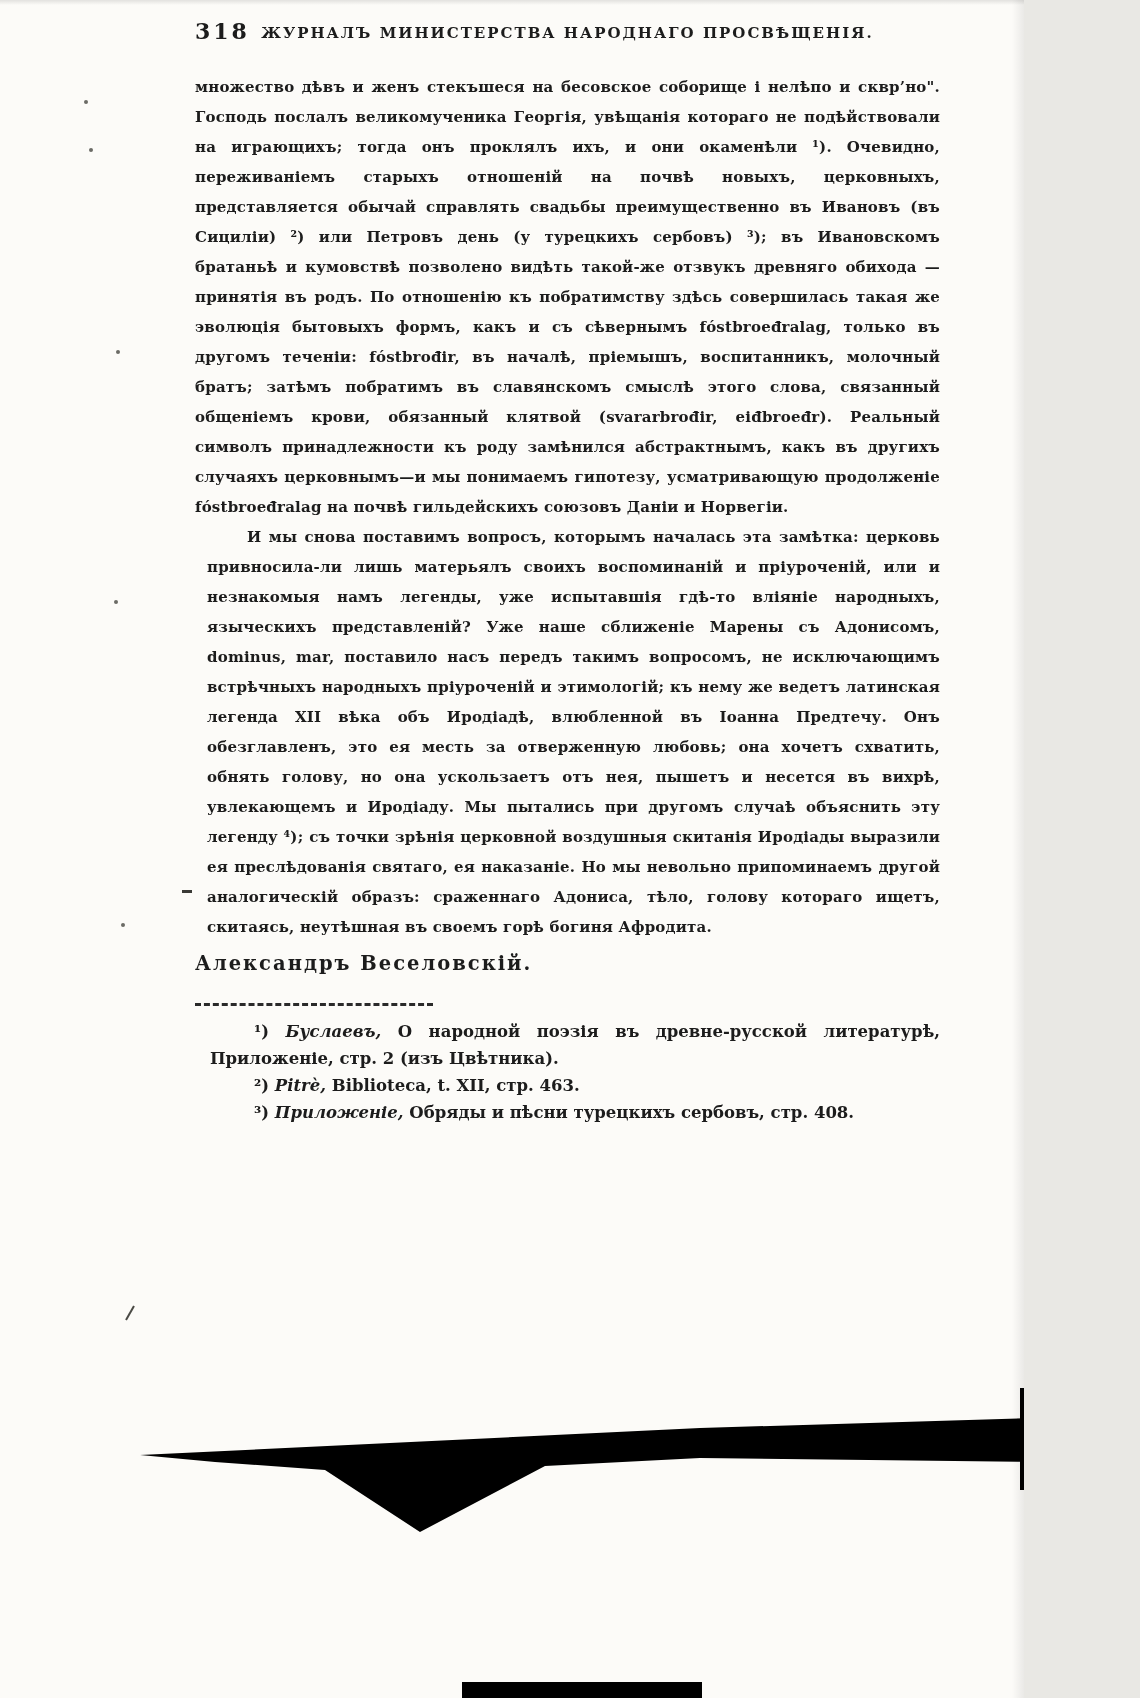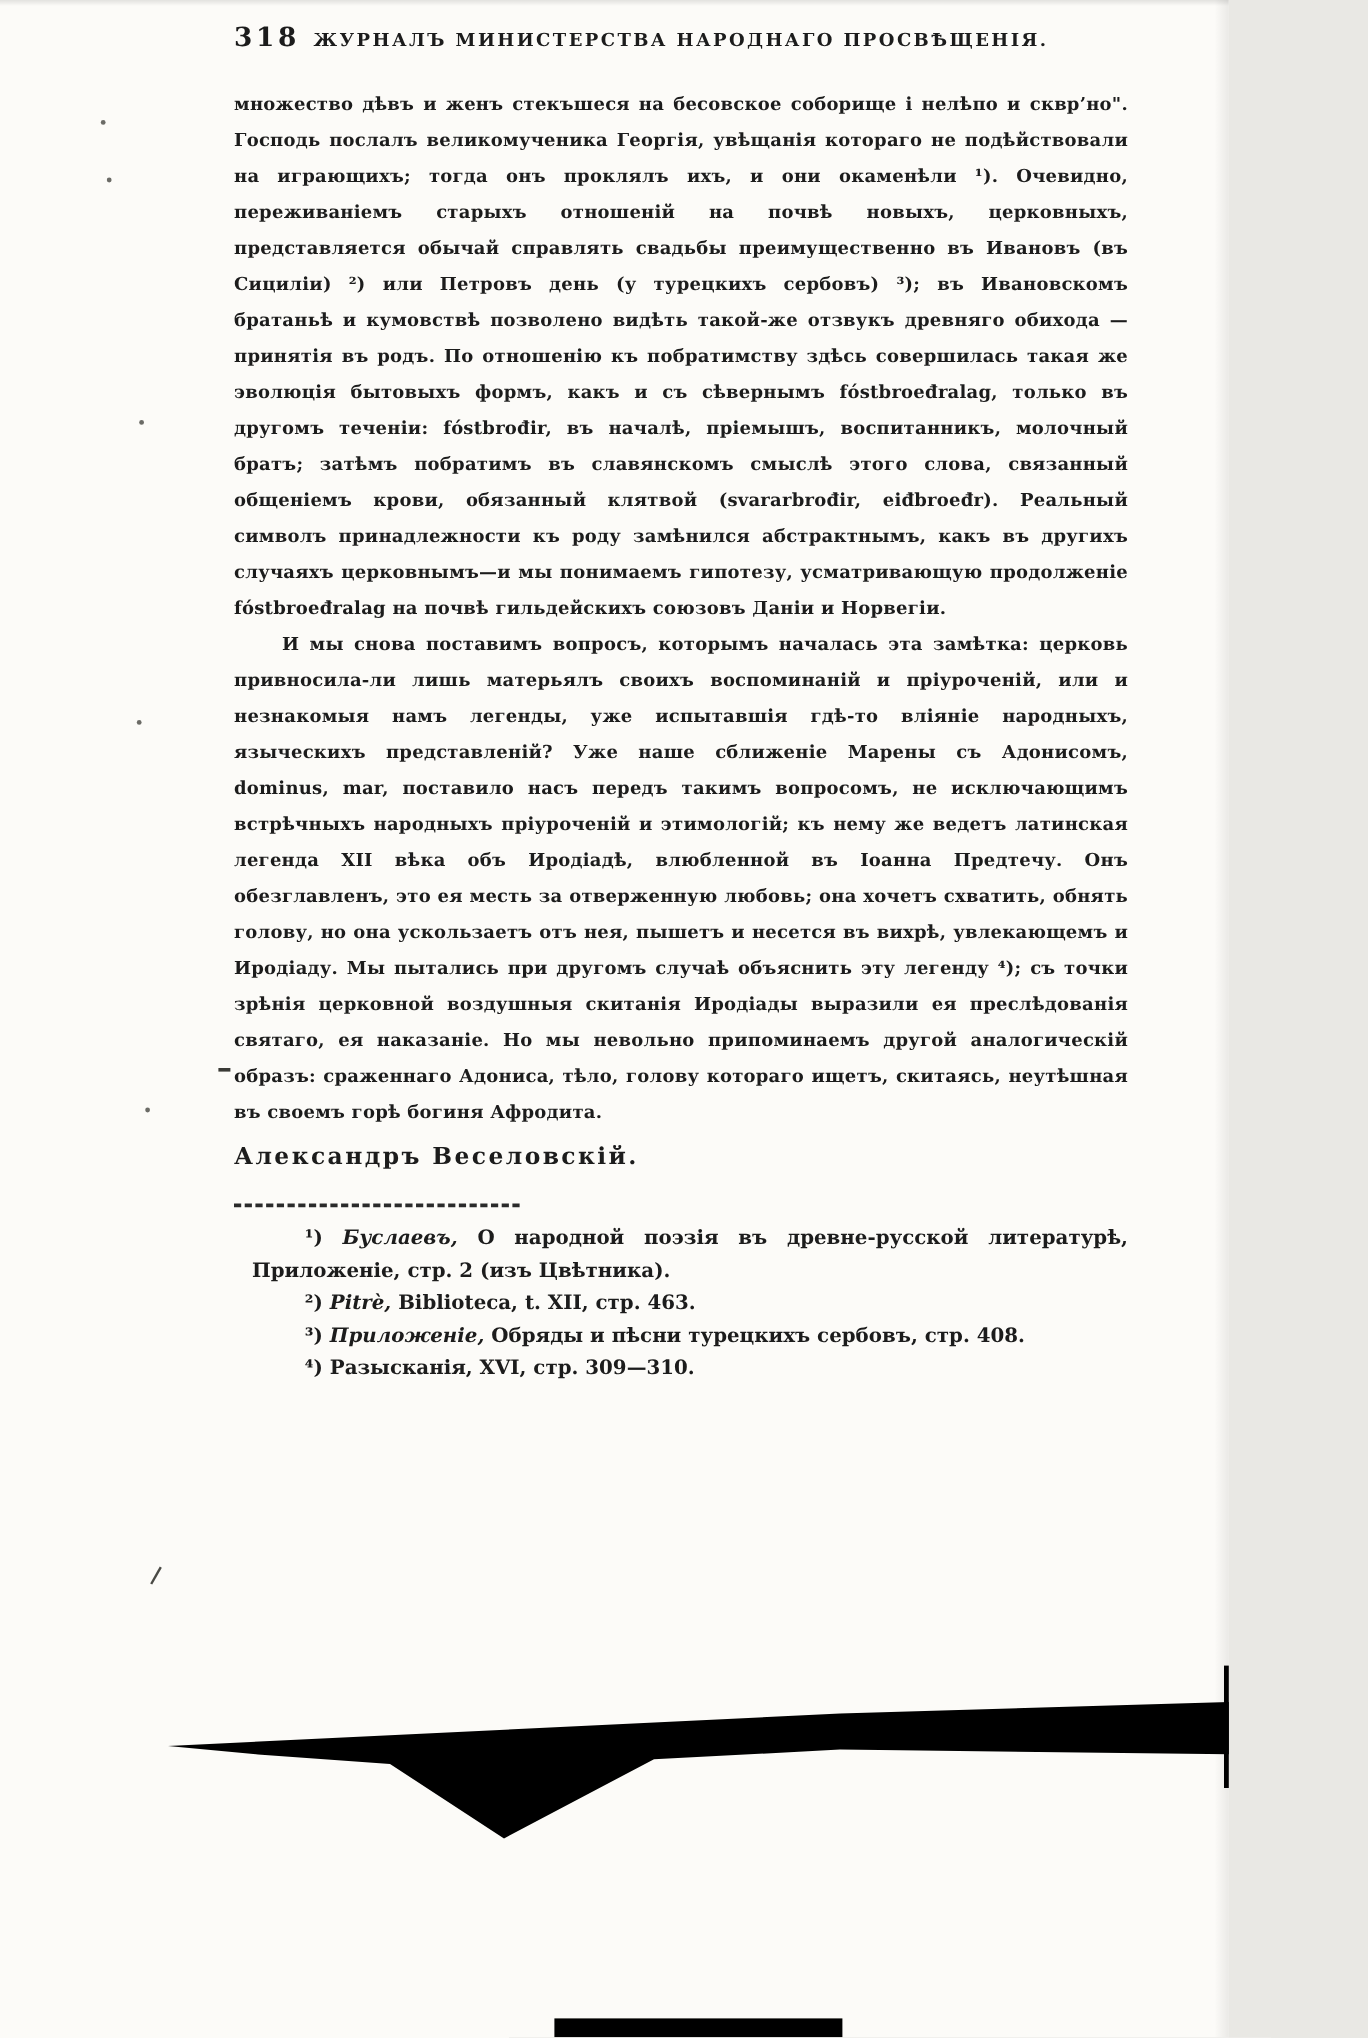--- a/index.html
+++ b/index.html
@@ -55,21 +55,21 @@
     width: 745px;
   }
   .para {
     margin: 0;
     font-size: 15px;
     font-weight: 700;
     line-height: 30px;
     text-align: justify;
     letter-spacing: 0.2px;
   }
-  .para.indent { text-indent: 40px; }
+  .para.indent { text-indent: 40px; margin-left: 12px; }
   .signature {
     margin: 10px 0 0 0;
     font-size: 19.5px;
     font-weight: 700;
     letter-spacing: 2px;
     text-align: left;
     padding-right: 138px;
   }
   .footnote-rule {
     width: 238px;
@@ -108,21 +108,20 @@
     <p class="para">множество дѣвъ и женъ стекъшеся на бесовское соборище і нелѣпо и сквр’но". Господь послалъ великомученика Георгія, увѣщанія котораго не подѣйствовали на играющихъ; тогда онъ проклялъ ихъ, и они окаменѣли ¹). Очевидно, переживаніемъ старыхъ отношеній на почвѣ новыхъ, церковныхъ, представляется обычай справлять свадьбы преимущественно въ Ивановъ (въ Сициліи) ²) или Петровъ день (у турецкихъ сербовъ) ³); въ Ивановскомъ братаньѣ и кумовствѣ позволено видѣть такой-же отзвукъ древняго обихода — принятія въ родъ. По отношенію къ побратимству здѣсь совершилась такая же эволюція бытовыхъ формъ, какъ и съ сѣвернымъ fóstbroeđralag, только въ другомъ теченіи: fóstbrođir, въ началѣ, пріемышъ, воспитанникъ, молочный братъ; затѣмъ побратимъ въ славянскомъ смыслѣ этого слова, связанный общеніемъ крови, обязанный клятвой (svararbrođir, eiđbroeđr). Реальный символъ принадлежности къ роду замѣнился абстрактнымъ, какъ въ другихъ случаяхъ церковнымъ—и мы понимаемъ гипотезу, усматривающую продолженіе fóstbroeđralag на почвѣ гильдейскихъ союзовъ Даніи и Норвегіи.</p>
     <p class="para indent">И мы снова поставимъ вопросъ, которымъ началась эта замѣтка: церковь привносила-ли лишь матерьялъ своихъ воспоминаній и пріуроченій, или и незнакомыя намъ легенды, уже испытавшія гдѣ-то вліяніе народныхъ, языческихъ представленій? Уже наше сближеніе Марены съ Адонисомъ, dominus, mar, поставило насъ передъ такимъ вопросомъ, не исключающимъ встрѣчныхъ народныхъ пріуроченій и этимологій; къ нему же ведетъ латинская легенда XII вѣка объ Иродіадѣ, влюбленной въ Іоанна Предтечу. Онъ обезглавленъ, это ея месть за отверженную любовь; она хочетъ схватить, обнять голову, но она ускользаетъ отъ нея, пышетъ и несется въ вихрѣ, увлекающемъ и Иродіаду. Мы пытались при другомъ случаѣ объяснить эту легенду ⁴); съ точки зрѣнія церковной воздушныя скитанія Иродіады выразили ея преслѣдованія святаго, ея наказаніе. Но мы невольно припоминаемъ другой аналогическій образъ: сраженнаго Адониса, тѣло, голову котораго ищетъ, скитаясь, неутѣшная въ своемъ горѣ богиня Афродита.</p>
     <p class="signature">Александръ Веселовскій.</p>
 
     <div class="footnote-rule"></div>
 
     <div class="footnotes">
       <p class="footnote"><span class="fn-marker">¹)</span> <span class="fn-source">Буслаевъ,</span> <span>О народной поэзія въ древне-русской литературѣ, Приложеніе, стр. 2 (изъ Цвѣтника).</span></p>
       <p class="footnote"><span class="fn-marker">²)</span> <span class="fn-source">Pitrè,</span> <span>Biblioteca, t. XII, стр. 463.</span></p>
       <p class="footnote"><span class="fn-marker">³)</span> <span class="fn-source">Приложеніе,</span> <span>Обряды и пѣсни турецкихъ сербовъ, стр. 408.</span></p>
-      <p class="footnote"><span class="fn-marker">⁴)</span> <span class="fn-source"></span> <span>Разысканія, XVI, стр. 309—310.</span></p>
     </div>
   </div>
 
   <svg class="artifacts" width="1140" height="1698" viewBox="0 0 1140 1698" xmlns="http://www.w3.org/2000/svg">
 
     <polygon points="140,1455 700,1428 1036,1418 1036,1462 700,1458 545,1466 420,1532 325,1470 215,1462" fill="#000"></polygon>
 
     <rect x="1020" y="1388" width="20" height="102" fill="#000"></rect>
 
     <rect x="462" y="1682" width="240" height="16" fill="#000"></rect>

